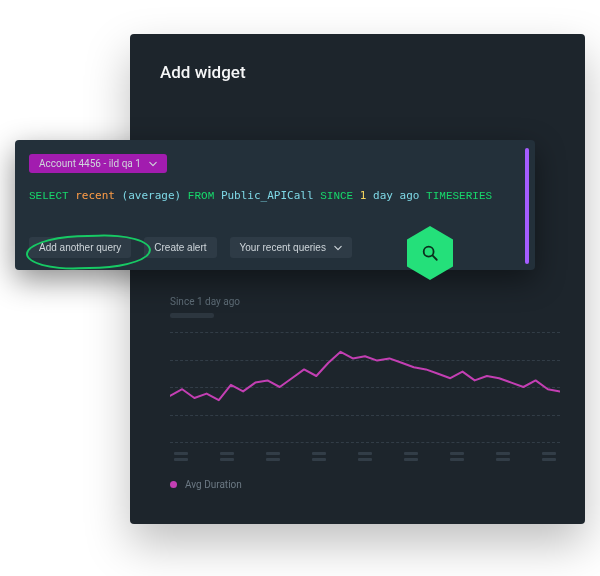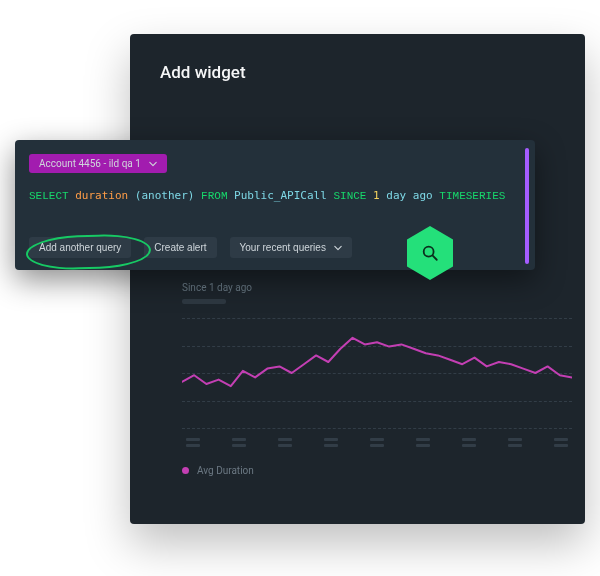--- a/index.html
+++ b/index.html
@@ -128,24 +128,23 @@
     justify-content: center;
     z-index: 5;
   }
   .hex svg.hexshape { position:absolute; inset:0; }
   .hex .mag { position: relative; width:18px; height:18px; }
 
   
   .chart {
     position: absolute;
     left: 170px;
-    top: 282px;
+    top: 296px;
     width: 390px;
     height: 220px;
-    margin-left: 12px;
   }
   .chart-title {
     font-size: 10px;
     color: #5a6872;
   }
   .chart-title-skel {
     margin-top: 6px;
     width: 44px; height:5px;
     background:#2c363f;
     border-radius:2px;
@@ -207,23 +206,23 @@
     <span class="chev">
       <svg viewBox="0 0 10 10">
           <path d="M1 3 L5 7 L9 3" stroke="#cfd6db" stroke-width="1.4" fill="none" stroke-linecap="round" stroke-linejoin="round"></path>
         </svg>
     </span>
   </div>
 
   <div class="query-row">
     <span class="kw">SELECT</span>
     <span> </span>
-    <span class="fn">duration</span>
-    <span> </span>
-    <span class="txt">(another)</span>
+    <span class="fn">recent</span>
+    <span> </span>
+    <span class="txt">(average)</span>
     <span> </span>
     <span class="kw">FROM</span>
     <span> </span>
     <span class="txt">Public_APICall</span>
     <span> </span>
     <span class="kw">SINCE</span>
     <span> </span>
     <span class="num">1</span>
     <span> </span>
     <span class="txt">day ago</span>

